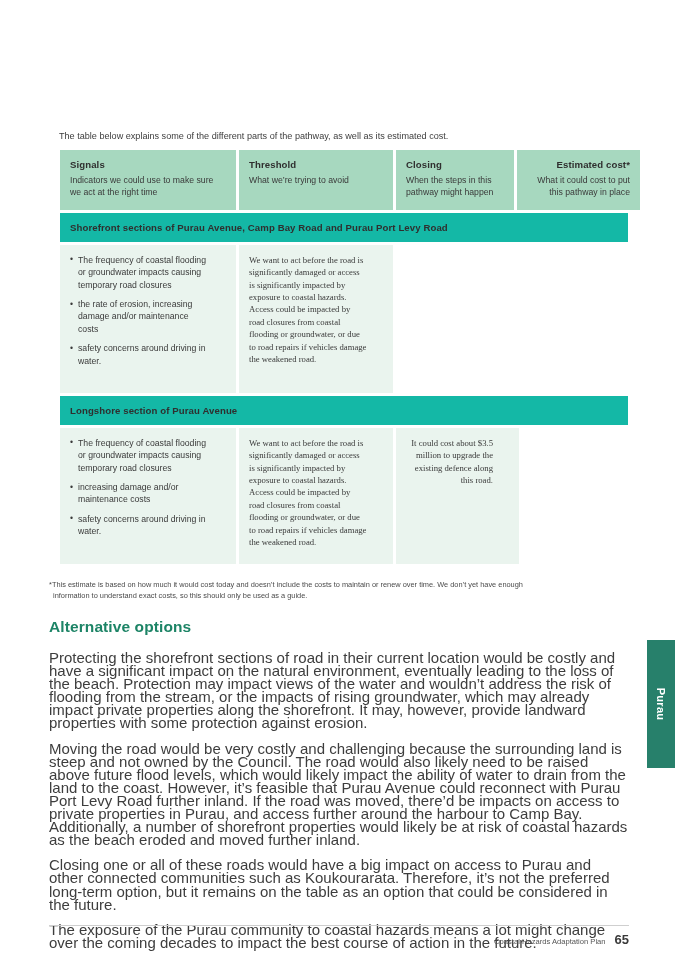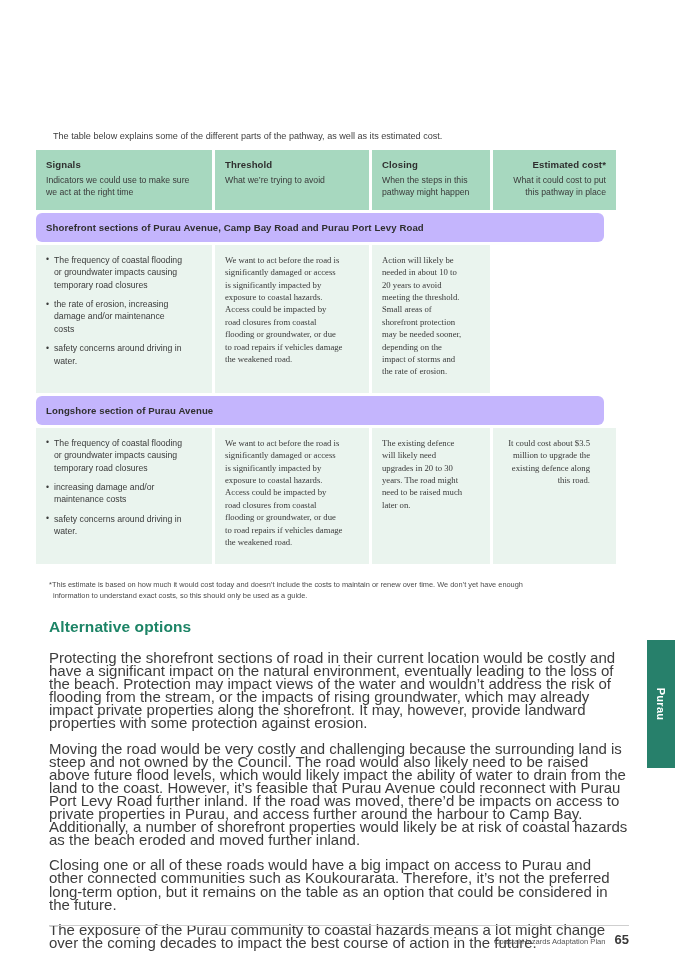--- a/index.html
+++ b/index.html
@@ -20,32 +20,32 @@
   .page {
     position: absolute;
     left: 0; top: 0;
     width: 675px;
     height: 955px;
   }
 
   
   .intro {
     position: absolute;
-    left: 53px;
+    left: 59px;
     top: 130px;
     width: 580px;
     font-size: 9.1px;
     line-height: 13px;
     color: #3d3d3d;
   }
 
   
   .table {
     position: absolute;
-    left: 36px;
+    left: 60px;
     top: 150px;
     width: 568px;
   }
 
   .trow {
     display: flex;
     width: 100%;
     gap: 3px;
     margin-bottom: 3px;
   }
@@ -68,25 +68,24 @@
     letter-spacing: 0.1px;
   }
   .hcell .hsub {
     font-size: 8.7px;
     line-height: 12.4px;
     color: #3a3a3a;
   }
 
   .bandrow {
     width: 100%;
-    background: #c4b5fd;
+    background: #14b8a6;
     box-sizing: border-box;
     padding: 9px 10px 9px 10px;
     margin-bottom: 3px;
-    border-radius: 6px;
   }
   .bandrow .bandtitle {
     font-size: 9.6px;
     font-weight: bold;
     color: #2f2f2f;
     letter-spacing: 0.1px;
   }
 
   .bcell {
     background: #eaf4ee;
@@ -240,43 +239,37 @@
       <div class="bcell c1 tall1">
         <ul>
           <li>The frequency of coastal flooding or groundwater impacts causing temporary road closures</li>
           <li>the rate of erosion, increasing damage and/or maintenance costs</li>
           <li>safety concerns around driving in water.</li>
         </ul>
       </div>
       <div class="bcell c2 tall1">
         <p>We want to act before the road is significantly damaged or access is significantly impacted by exposure to coastal hazards. Access could be impacted by road closures from coastal flooding or groundwater, or due to road repairs if vehicles damage the weakened road.</p>
       </div>
-      <div class="bcell c3 tall1">
-        <p>Action will likely be needed in about 10 to 20 years to avoid meeting the threshold. Small areas of shorefront protection may be needed sooner, depending on the impact of storms and the rate of erosion.</p>
-      </div>
     </div>
 
     <div class="bandrow">
       <div class="bandtitle">Longshore section of Purau Avenue</div>
     </div>
 
     <div class="trow">
       <div class="bcell c1 tall2">
         <ul>
           <li>The frequency of coastal flooding or groundwater impacts causing temporary road closures</li>
           <li>increasing damage and/or maintenance costs</li>
           <li>safety concerns around driving in water.</li>
         </ul>
       </div>
       <div class="bcell c2 tall2">
         <p>We want to act before the road is significantly damaged or access is significantly impacted by exposure to coastal hazards. Access could be impacted by road closures from coastal flooding or groundwater, or due to road repairs if vehicles damage the weakened road.</p>
       </div>
-      <div class="bcell c3 tall2">
-        <p>The existing defence will likely need upgrades in 20 to 30 years. The road might need to be raised much later on.</p>
-      </div>
       <div class="bcell c4 tall2">
         <p>It could cost about $3.5 million to upgrade the existing defence along this road.</p>
       </div>
     </div>
 
   </div>
 
   <div class="footnote">
     <span>*This estimate is based on how much it would cost today and doesn’t include the costs to maintain or renew over time. We don’t yet have enough</span>
     <span class="fn-indent">information to understand exact costs, so this should only be used as a guide.</span>

